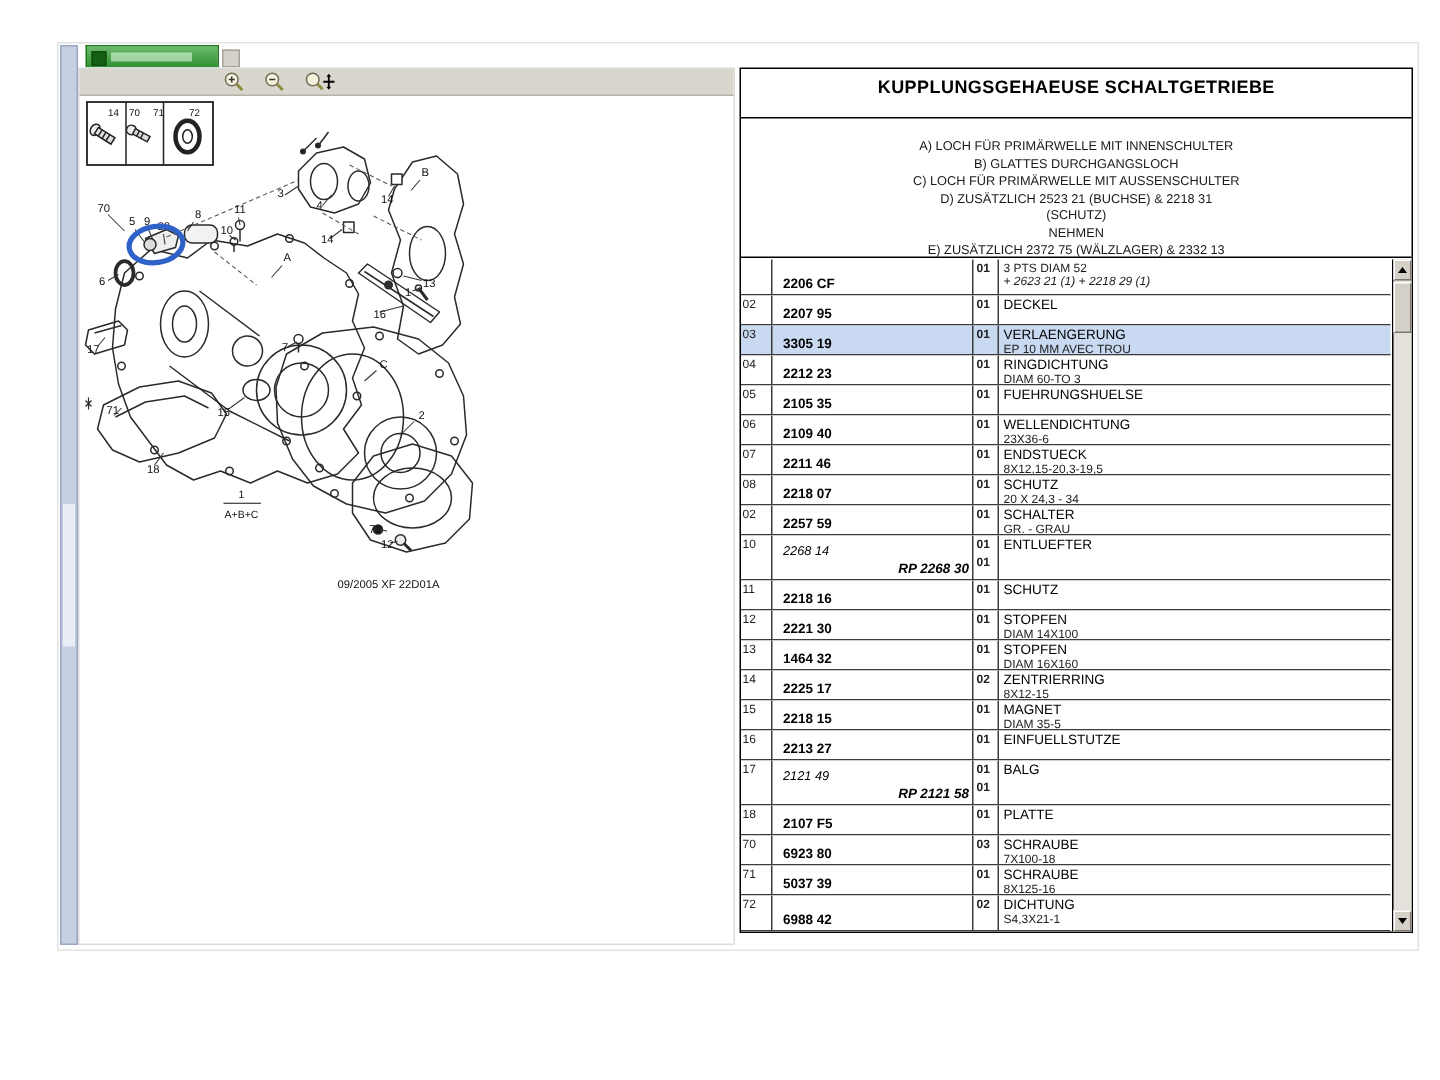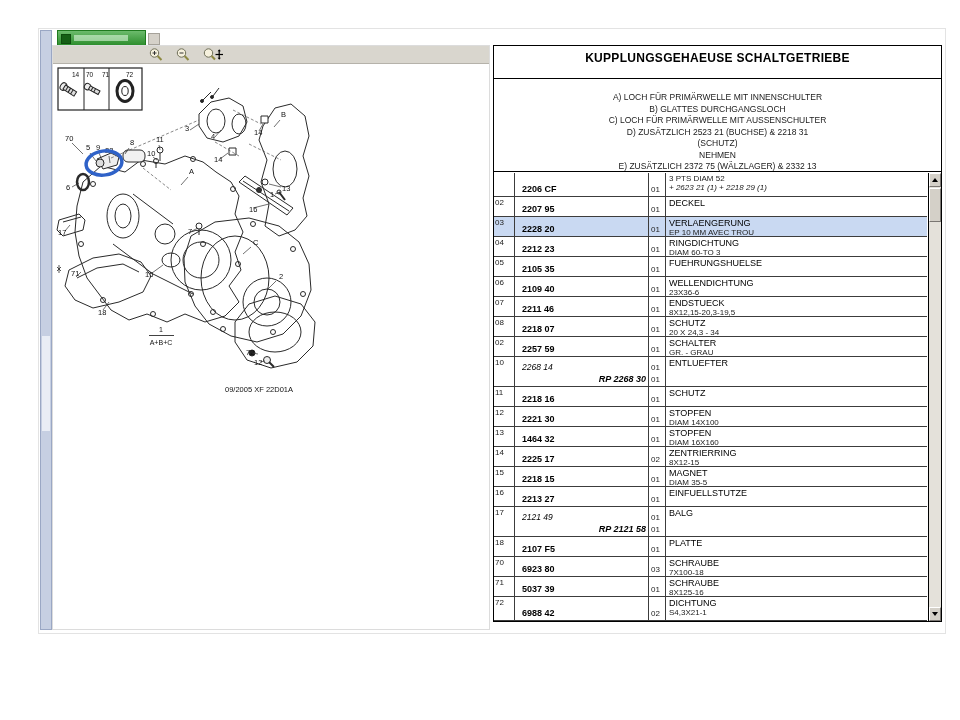--- a/index.html
+++ b/index.html
@@ -38,21 +38,21 @@
   .tbody{position:absolute;top:127px;left:0;right:0;bottom:0;padding-right:14px;box-sizing:border-box;}
   .prow{display:grid;grid-template-columns:21px 134px 17px 1fr;box-sizing:border-box;border-bottom:1px solid #3c3c3c;background:#fff;}
   .prow.hl{background:#c9d9f2;}
   .pcell{box-sizing:border-box;overflow:hidden;}
   .c-idx{border-right:1px solid #3c3c3c;font-size:8px;padding:1px 0 0 1px;color:#222;}
   .c-ref{border-right:1px solid #3c3c3c;display:flex;flex-direction:column;justify-content:flex-end;}
   .refline{font-size:9px;line-height:11px;padding:0 2px 1px 7px;color:#000;white-space:nowrap;}
   .refline.bold{font-weight:bold;}
   .refline.ital{font-style:italic;font-size:8.5px;}
   .refline.rp{font-style:italic;font-weight:bold;text-align:right;}
-  .c-qty{border-right:1px solid #3c3c3c;display:flex;flex-direction:column;justify-content:flex-end;}
+  .c-qty{border-right:1px solid #3c3c3c;display:flex;flex-direction:column;font-weight:bold;}
   .qline{font-size:8px;line-height:11px;padding:0 1px 1px 2px;color:#222;}
   .c-name{padding:1px 0 0 3px;}
   .nm{font-weight:normal;font-size:9px;line-height:10px;color:#000;}
   .dt{font-size:8px;line-height:9px;color:#222;}
   .dti{font-size:8px;font-style:italic;line-height:9px;color:#222;}
 
   
   .vsb{position:absolute;top:127px;right:0;width:13px;height:448px;border-left:1px solid #000;background:#e4e1da;box-sizing:border-box;}
   .vsb-btn{position:absolute;left:0;width:12px;height:14px;background:#d4d0c8;border:1px solid;border-color:#fff #7a7672 #7a7672 #fff;box-sizing:border-box;display:flex;align-items:center;justify-content:center;cursor:pointer;}
   .vsb-btn.up{top:0;} .vsb-btn.down{bottom:0;}
@@ -332,21 +332,21 @@
           <div class="pcell c-qty">
             <div class="qline">01</div>
           </div>
           <div class="pcell c-name">
             <div class="nm">DECKEL</div>
           </div>
         </div>
         <div class="prow hl" style="height: 20px;">
           <div class="pcell c-idx">03</div>
           <div class="pcell c-ref">
-            <div class="refline bold">2228 20</div>
+            <div class="refline bold">3305 19</div>
           </div>
           <div class="pcell c-qty">
             <div class="qline">01</div>
           </div>
           <div class="pcell c-name">
             <div class="nm">VERLAENGERUNG</div>
             <div class="dt">EP 10 MM AVEC TROU</div>
           </div>
         </div>
         <div class="prow" style="height: 20px;">

